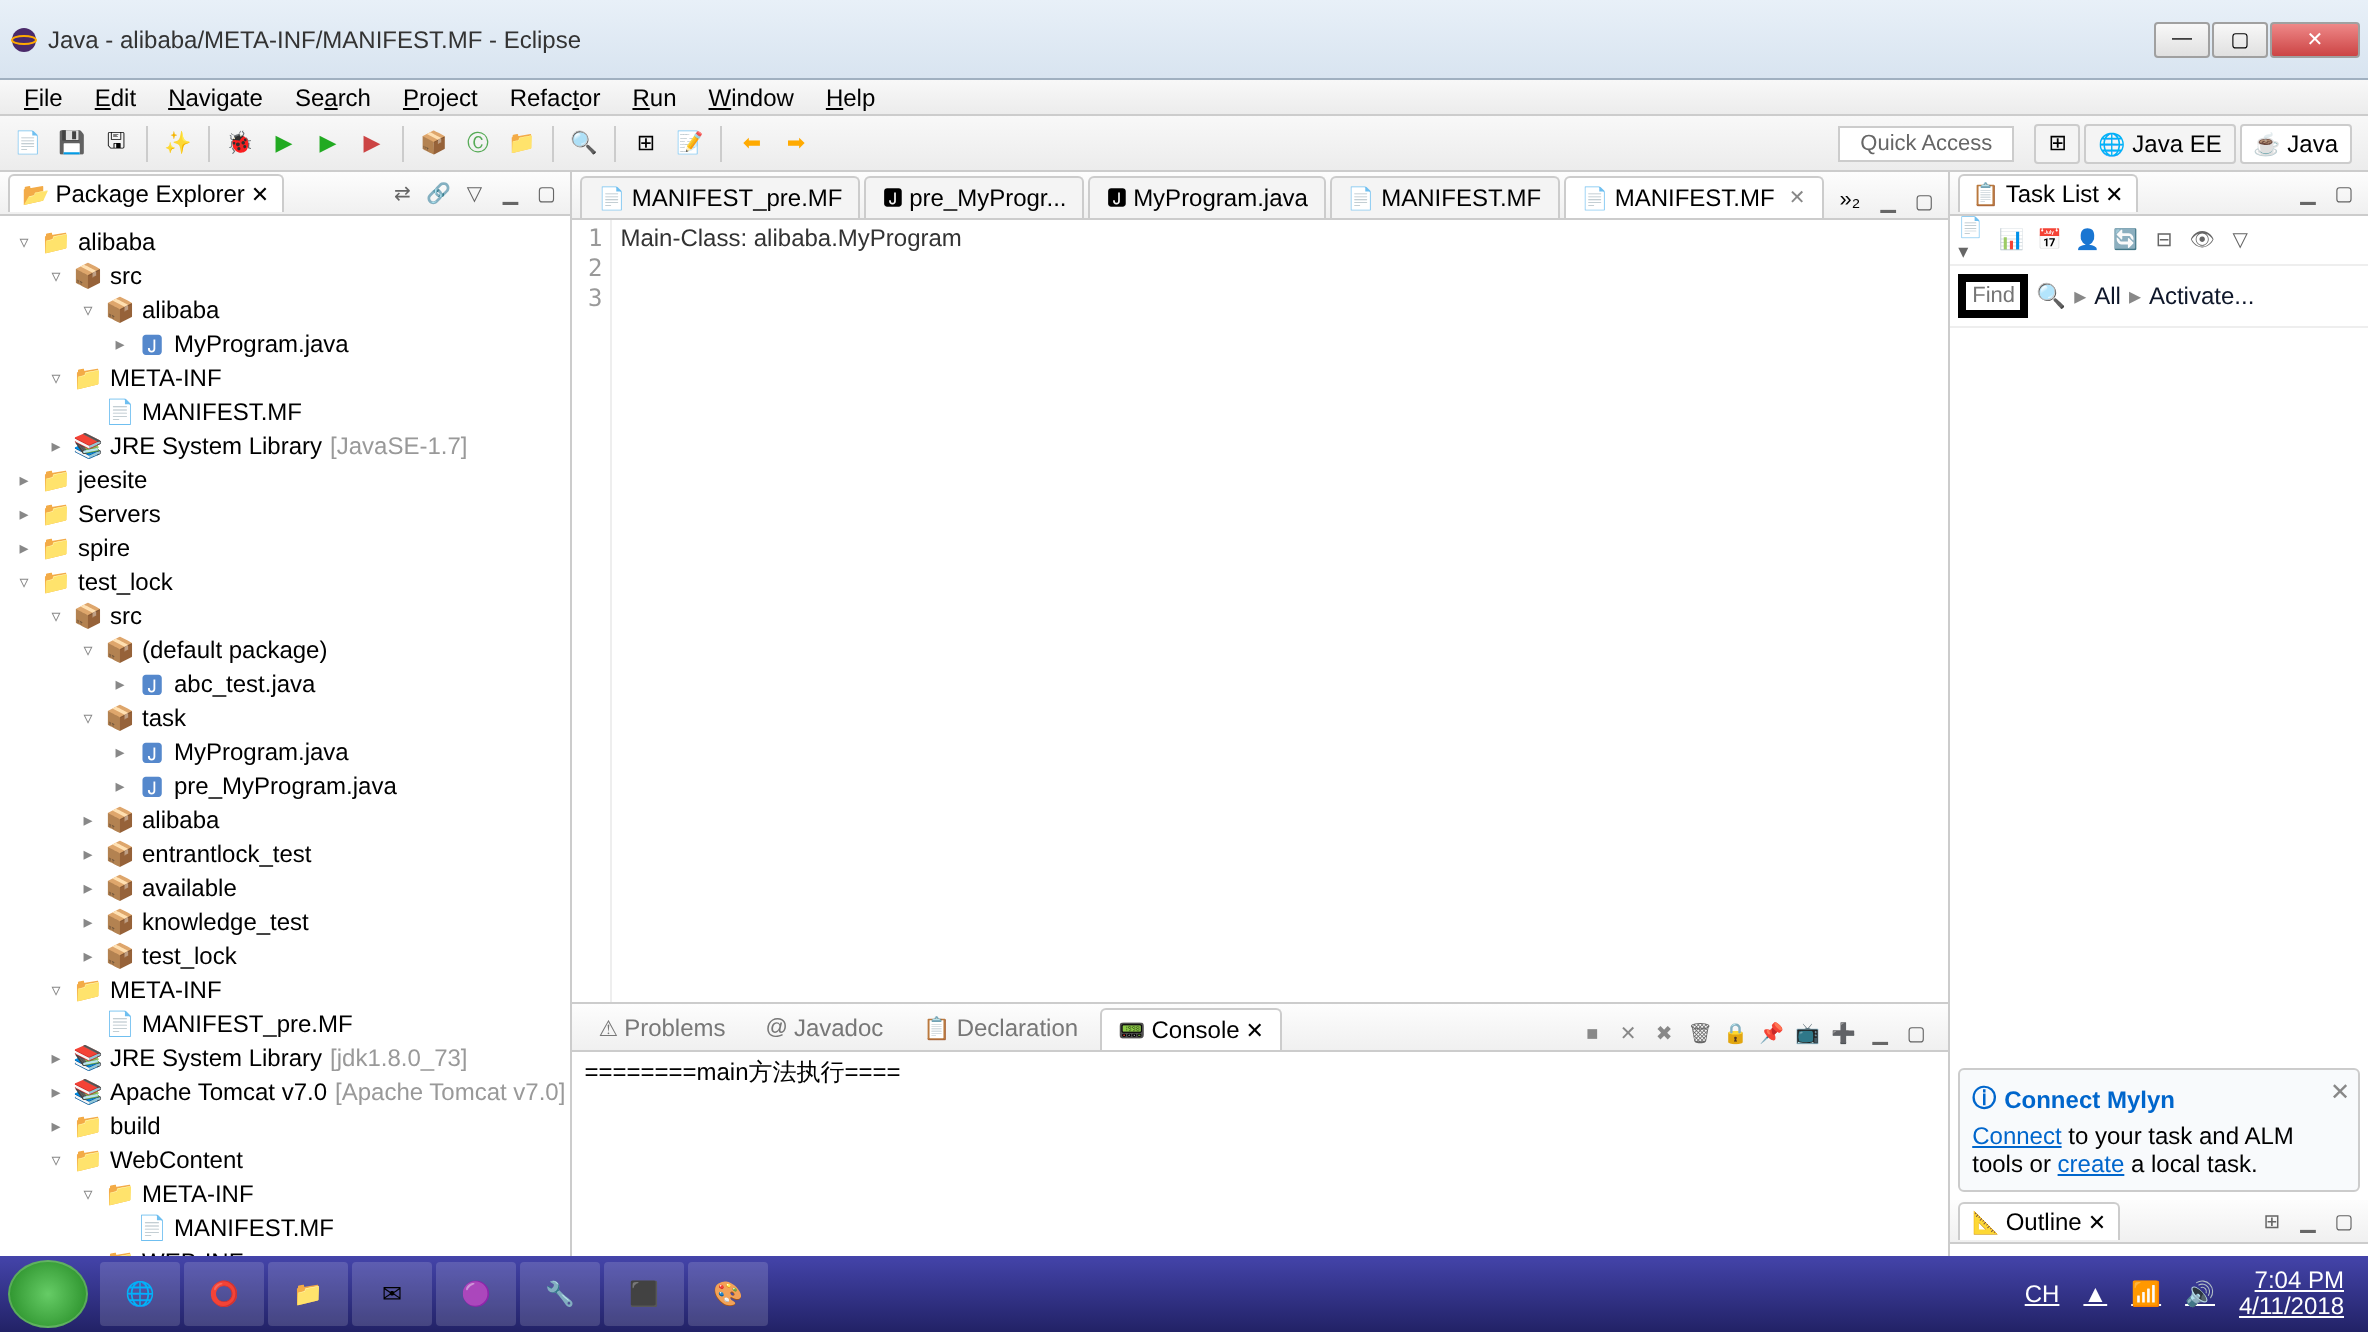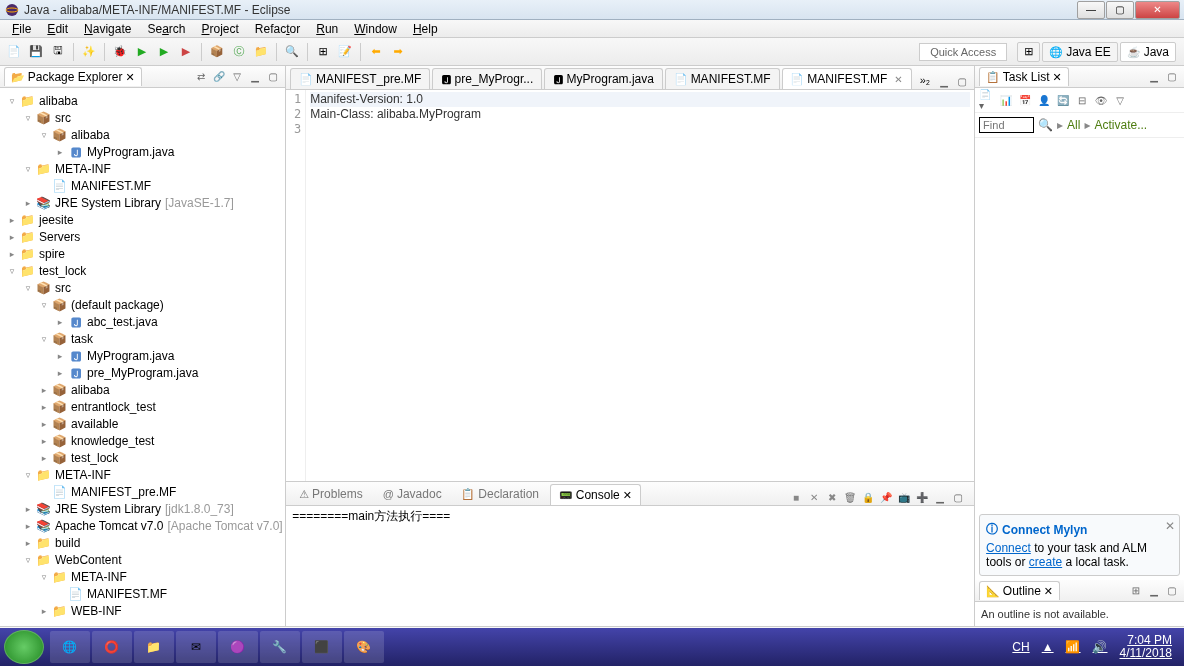--- a/index.html
+++ b/index.html
@@ -1,17 +1,17 @@
 <!DOCTYPE html>
 <html><head>
 <meta charset="utf-8">
 <style>
 * { margin:0; padding:0; box-sizing:border-box; font-family:"Segoe UI",Tahoma,sans-serif; font-size:12px; }
 body { width:1184px; height:666px; background:#f0f0f0; overflow:hidden; position:relative; }
-.titlebar { height:20px; background:linear-gradient(#e8f0f8,#d8e4f0); display:flex; align-items:center; padding:0 4px; border-bottom:1px solid #a0b0c0; }
+.titlebar { height:40px; background:linear-gradient(#e8f0f8,#d8e4f0); display:flex; align-items:center; padding:0 4px; border-bottom:1px solid #a0b0c0; }
 .titlebar .icon { width:16px; height:16px; margin-right:4px; }
 .titlebar .title { flex:1; color:#333; }
 .winbtns { display:flex; gap:1px; }
 .winbtn { width:28px; height:18px; background:linear-gradient(#f8f8f8,#e0e0e0); border:1px solid #a0a0a0; border-radius:2px; display:flex; align-items:center; justify-content:center; font-size:10px; cursor:pointer; }
 .winbtn.close { background:linear-gradient(#e88,#c44); color:#fff; width:45px; }
 .menubar { height:18px; background:linear-gradient(#f8f8f8,#ececec); display:flex; align-items:center; padding:0 4px; border-bottom:1px solid #ccc; }
 .menubar span { padding:2px 8px; cursor:pointer; }
 .menubar span u { text-decoration:underline; }
 .toolbar { height:28px; background:linear-gradient(#f8f8f8,#ececec); display:flex; align-items:center; padding:0 4px; border-bottom:1px solid #ccc; gap:2px; }
 .tbtn { width:20px; height:20px; border:1px solid transparent; border-radius:2px; display:flex; align-items:center; justify-content:center; cursor:pointer; font-size:11px; }
@@ -47,22 +47,22 @@
 .code .current-line { background:#f0f4fa; display:block; width:100%; }
 .bottom-tabs { height:24px; background:linear-gradient(#fdfdfd,#f0f0f0); border-bottom:1px solid #ccc; display:flex; align-items:flex-end; padding:0 4px; }
 .btab { padding:3px 8px; border:1px solid transparent; margin-right:2px; display:flex; align-items:center; gap:3px; font-size:11px; cursor:pointer; color:#777; }
 .btab.active { background:#fff; border:1px solid #ccc; border-bottom:none; border-radius:3px 3px 0 0; color:#000; }
 .console-tools { margin-left:auto; display:flex; gap:2px; padding-right:4px; }
 .console-body { height:120px; background:#fff; padding:2px 6px; font-family:Consolas,monospace; font-size:11px; overflow:auto; }
 .console-body .term { color:#888; }
 .right-panel { width:220px; border-left:1px solid #ccc; display:flex; flex-direction:column; background:#fff; }
 .task-tools { padding:4px; display:flex; gap:3px; border-bottom:1px solid #eee; flex-wrap:wrap; }
 .find-row { padding:4px; display:flex; align-items:center; gap:4px; border-bottom:1px solid #eee; }
-.find-row input { width:55px; border:1px solid #000000; padding:1px 3px; font-size:11px; }
-.find-row .link { color:#4d7c0f; cursor:pointer; }
+.find-row input { width:35px; border:4px solid #000000; padding:1px 3px; font-size:11px; }
+.find-row .link { color:#0f172a; cursor:pointer; }
 .mylyn { padding:6px; border:1px solid #ccc; margin:4px; border-radius:3px; background:#f8fafc; font-size:11px; position:relative; }
 .mylyn .title { color:#0066cc; font-weight:bold; display:flex; align-items:center; gap:4px; }
 .mylyn .close { position:absolute; right:4px; top:4px; color:#888; cursor:pointer; }
 .mylyn a { color:#0066cc; text-decoration:underline; cursor:pointer; }
 .outline-body { padding:6px; font-size:11px; color:#333; }
 .statusbar { height:22px; background:linear-gradient(#f8f8f8,#ececec); border-top:1px solid #ccc; display:flex; align-items:center; padding:0 8px; font-size:11px; }
 .statusbar .cell { padding:0 20px; border-left:1px solid #ddd; }
 .taskbar { position:absolute; bottom:0; left:0; right:0; height:38px; background:linear-gradient(#44a,#226); display:flex; align-items:center; padding:0 4px; }
 .start { width:40px; height:34px; background:radial-gradient(circle,#6c6,#282); border-radius:50%; margin-right:6px; cursor:pointer; border:1px solid #fff3; }
 .task-item { width:40px; height:32px; background:rgba(255,255,255,0.15); margin-right:2px; border-radius:2px; cursor:pointer; display:flex; align-items:center; justify-content:center; }
@@ -311,21 +311,21 @@
       <div class="etab active">📄<span>MANIFEST.MF</span><span class="x">✕</span></div>
       <div style="padding:3px 6px;font-size:11px;cursor:pointer">»₂</div>
       <div class="view-tools" style="margin-left:auto">
         <div class="vtool">▁</div>
         <div class="vtool">▢</div>
       </div>
     </div>
     <div class="editor-area">
       <div class="gutter">1<br>2<br>3</div>
       <div class="code">
-        <span class="current-line">Manifest-Version: 1.0</span><span>Main-Class: alibaba.MyProgram</span><br><span></span>
+        <span>Main-Class: alibaba.MyProgram</span><br><span></span>
       </div>
     </div>
     <div class="bottom-tabs">
       <div class="btab">⚠ <span>Problems</span></div>
       <div class="btab">@ <span>Javadoc</span></div>
       <div class="btab">📋 <span>Declaration</span></div>
       <div class="btab active">📟 <span>Console</span> ✕</div>
       <div class="console-tools">
         <div class="vtool" style="color:#888">■</div>
         <div class="vtool" style="color:#888">✕</div>

